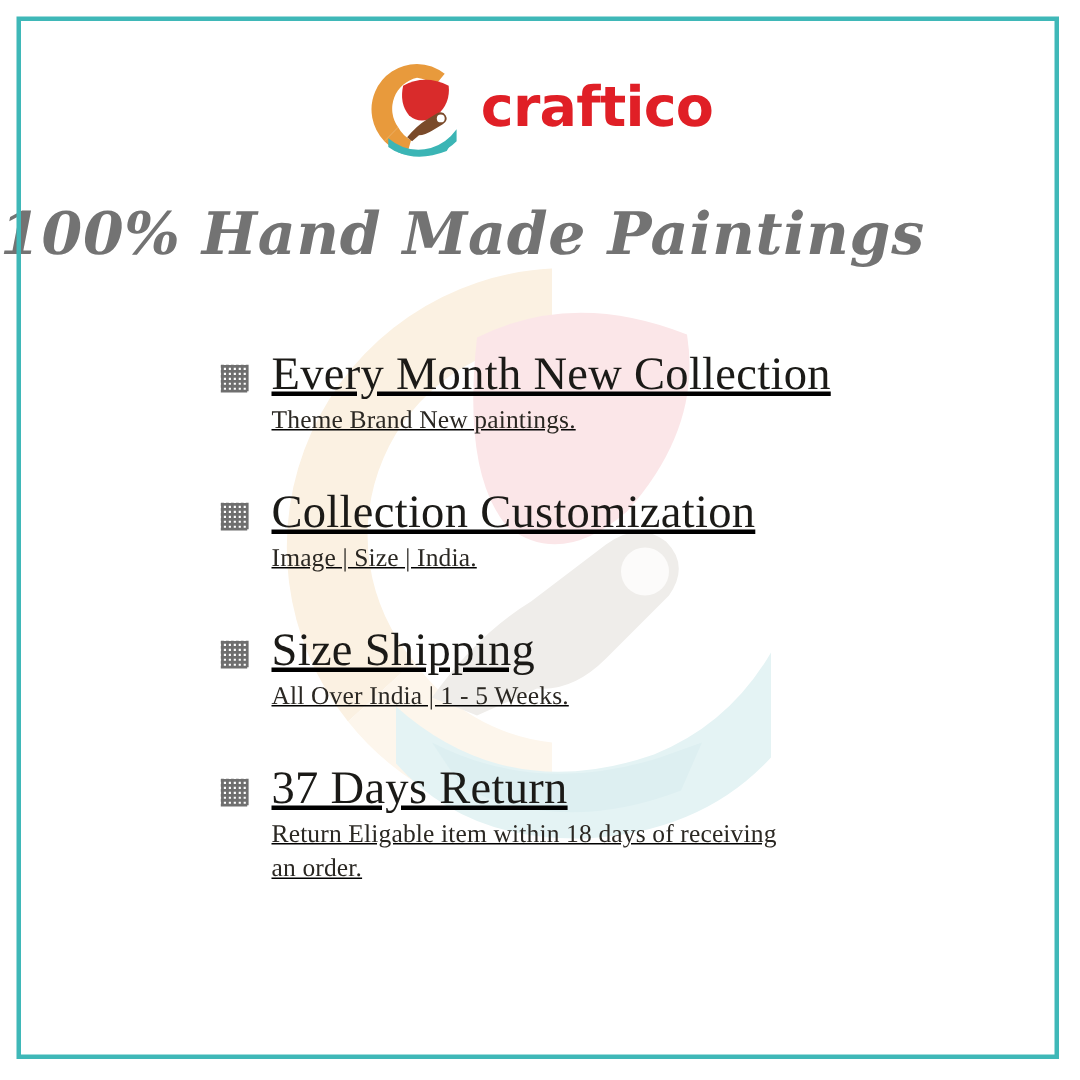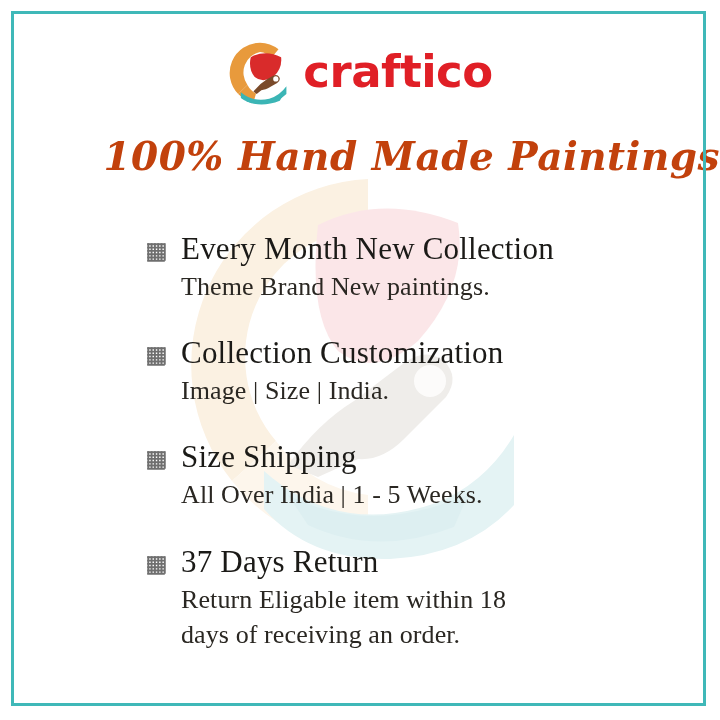--- a/index.html
+++ b/index.html
@@ -61,41 +61,41 @@
   }
   #logo-mark {
     width: 66px;
     height: 66px;
     flex: 0 0 auto;
   }
   #logo-mark svg { display: block; width: 100%; height: 100%; }
   #logo-word {
     font-family: "DejaVu Sans", "Liberation Sans", sans-serif;
     font-weight: bold;
-    font-size: 45px;
+    font-size: 37px;
     letter-spacing: -0.5px;
     color: #e01f26;
     margin-left: 10px;
     line-height: 1;
     padding-bottom: 4px;
   }
 
   
   #headline {
     position: absolute;
     left: 0;
     top: 133px;
     width: 720px;
-    text-align: right;
+    text-align: left;
     z-index: 3;
     font-family: "DejaVu Serif", "Liberation Serif", serif;
     font-style: italic;
     font-weight: bold;
     font-size: 39px;
-    color: #c2410c;
+    color: #737373;
     letter-spacing: 0.5px;
     white-space: nowrap;
   }
 
   
   #features {
     position: absolute;
     left: 145px;
     top: 232px;
     width: 520px;
@@ -110,33 +110,33 @@
 
   .bullet {
     flex: 0 0 auto;
     width: 22px;
     height: 22px;
     margin-top: 9px;
     margin-right: 14px;
   }
   .bullet svg { display: block; width: 100%; height: 100%; }
 
-  .feature-text { flex: 1 1 auto; }
+  .feature-text { flex: 1 1 auto; text-decoration: underline; }
 
   .feature-title {
     font-family: "Liberation Serif", "DejaVu Serif", serif;
     font-size: 31px;
     line-height: 1.1;
     color: #1b1a17;
     letter-spacing: 0.2px;
     white-space: nowrap;
   }
   .feature-sub {
     font-family: "Liberation Serif", "DejaVu Serif", serif;
-    font-size: 26px;
+    font-size: 17px;
     line-height: 1.35;
     color: #2a2722;
     margin-top: 3px;
     letter-spacing: 0.1px;
   }
 </style>
 </head>
 <body>
 
 <div id="poster">

